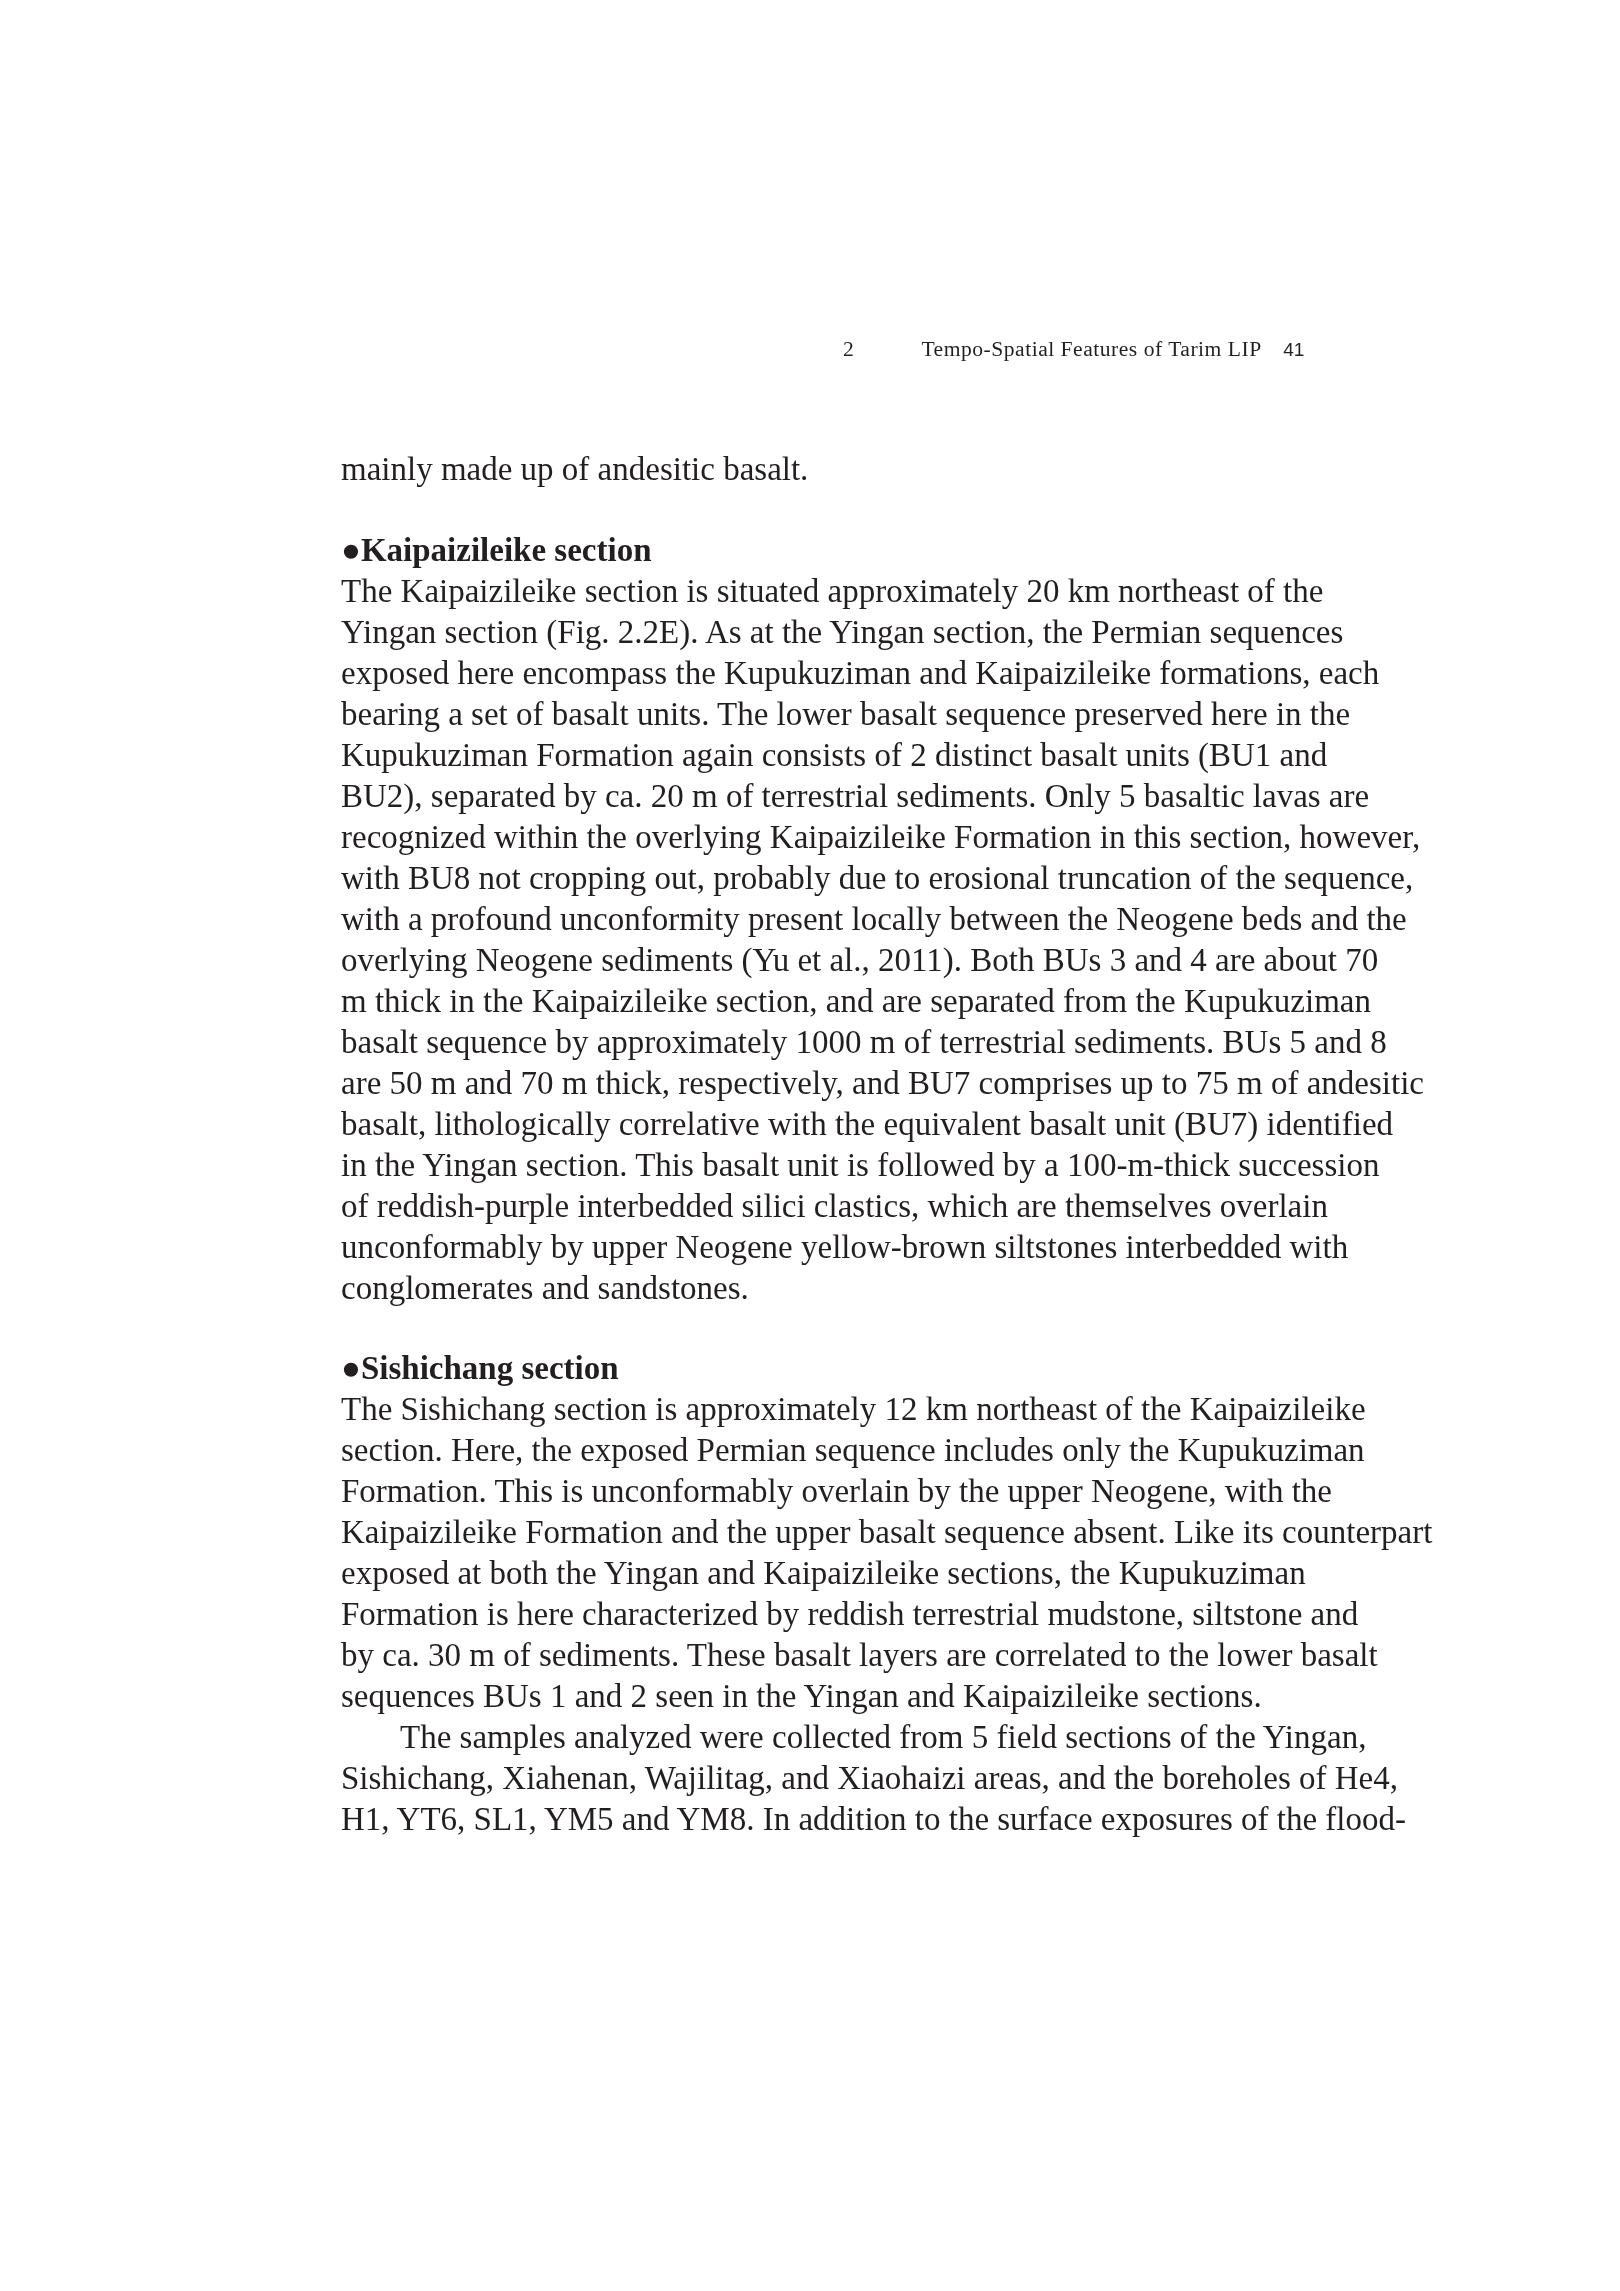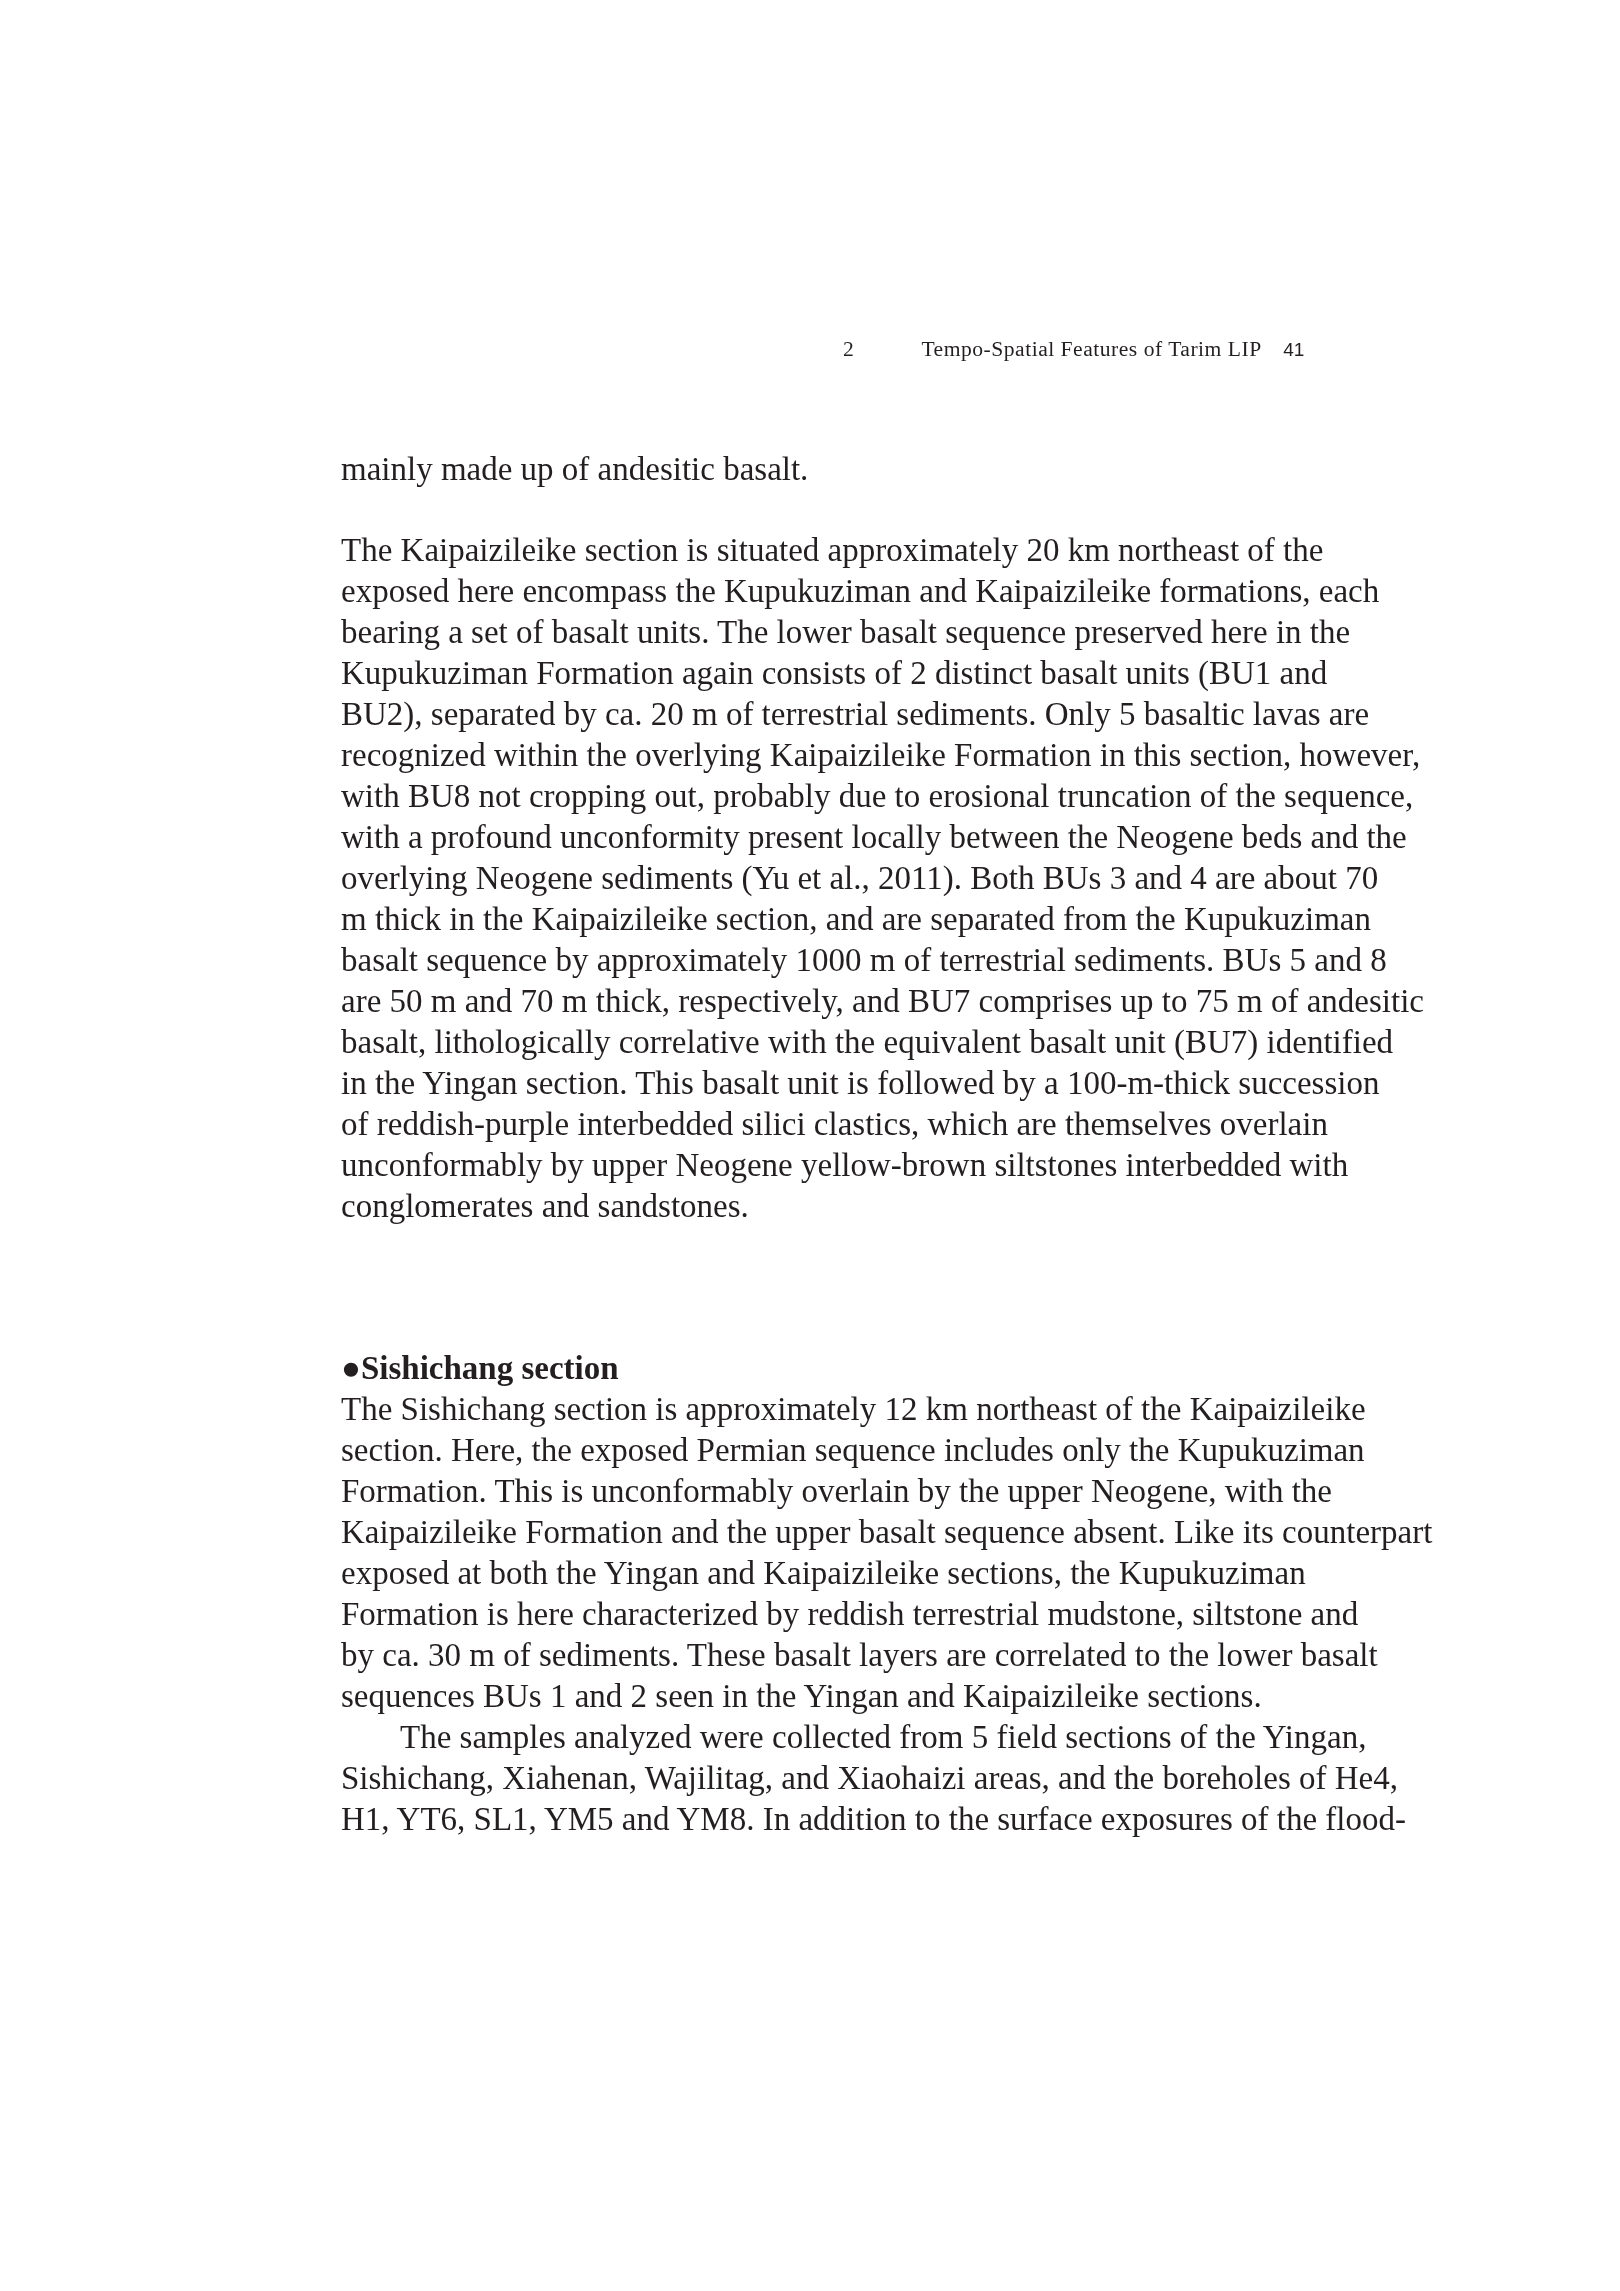--- a/index.html
+++ b/index.html
@@ -23,21 +23,23 @@
   <span class="chap">2</span>
   <span class="title">Tempo-Spatial Features of Tarim LIP</span>
   <span class="pageno">41</span>
 </div>
 
 <div class="text-block" style="top:449px;">
   <span class="line last">mainly made up of andesitic basalt.</span>
 </div>
 
 <div class="text-block" style="top:530px;">
+  <span class="line heading">●Kaipaizileike section</span>
   <span class="line">The Kaipaizileike section is situated approximately 20 km northeast of the</span>
+  <span class="line">Yingan section (Fig. 2.2E). As at the Yingan section, the Permian sequences</span>
   <span class="line">exposed here encompass the Kupukuziman and Kaipaizileike formations, each</span>
   <span class="line">bearing a set of basalt units. The lower basalt sequence preserved here in the</span>
   <span class="line">Kupukuziman Formation again consists of 2 distinct basalt units (BU1 and</span>
   <span class="line">BU2), separated by ca. 20 m of terrestrial sediments. Only 5 basaltic lavas are</span>
   <span class="line">recognized within the overlying Kaipaizileike Formation in this section, however,</span>
   <span class="line">with BU8 not cropping out, probably due to erosional truncation of the sequence,</span>
   <span class="line">with a profound unconformity present locally between the Neogene beds and the</span>
   <span class="line">overlying Neogene sediments (Yu et al., 2011). Both BUs 3 and 4 are about 70</span>
   <span class="line">m thick in the Kaipaizileike section, and are separated from the Kupukuziman</span>
   <span class="line">basalt sequence by approximately 1000 m of terrestrial sediments. BUs 5 and 8</span>

